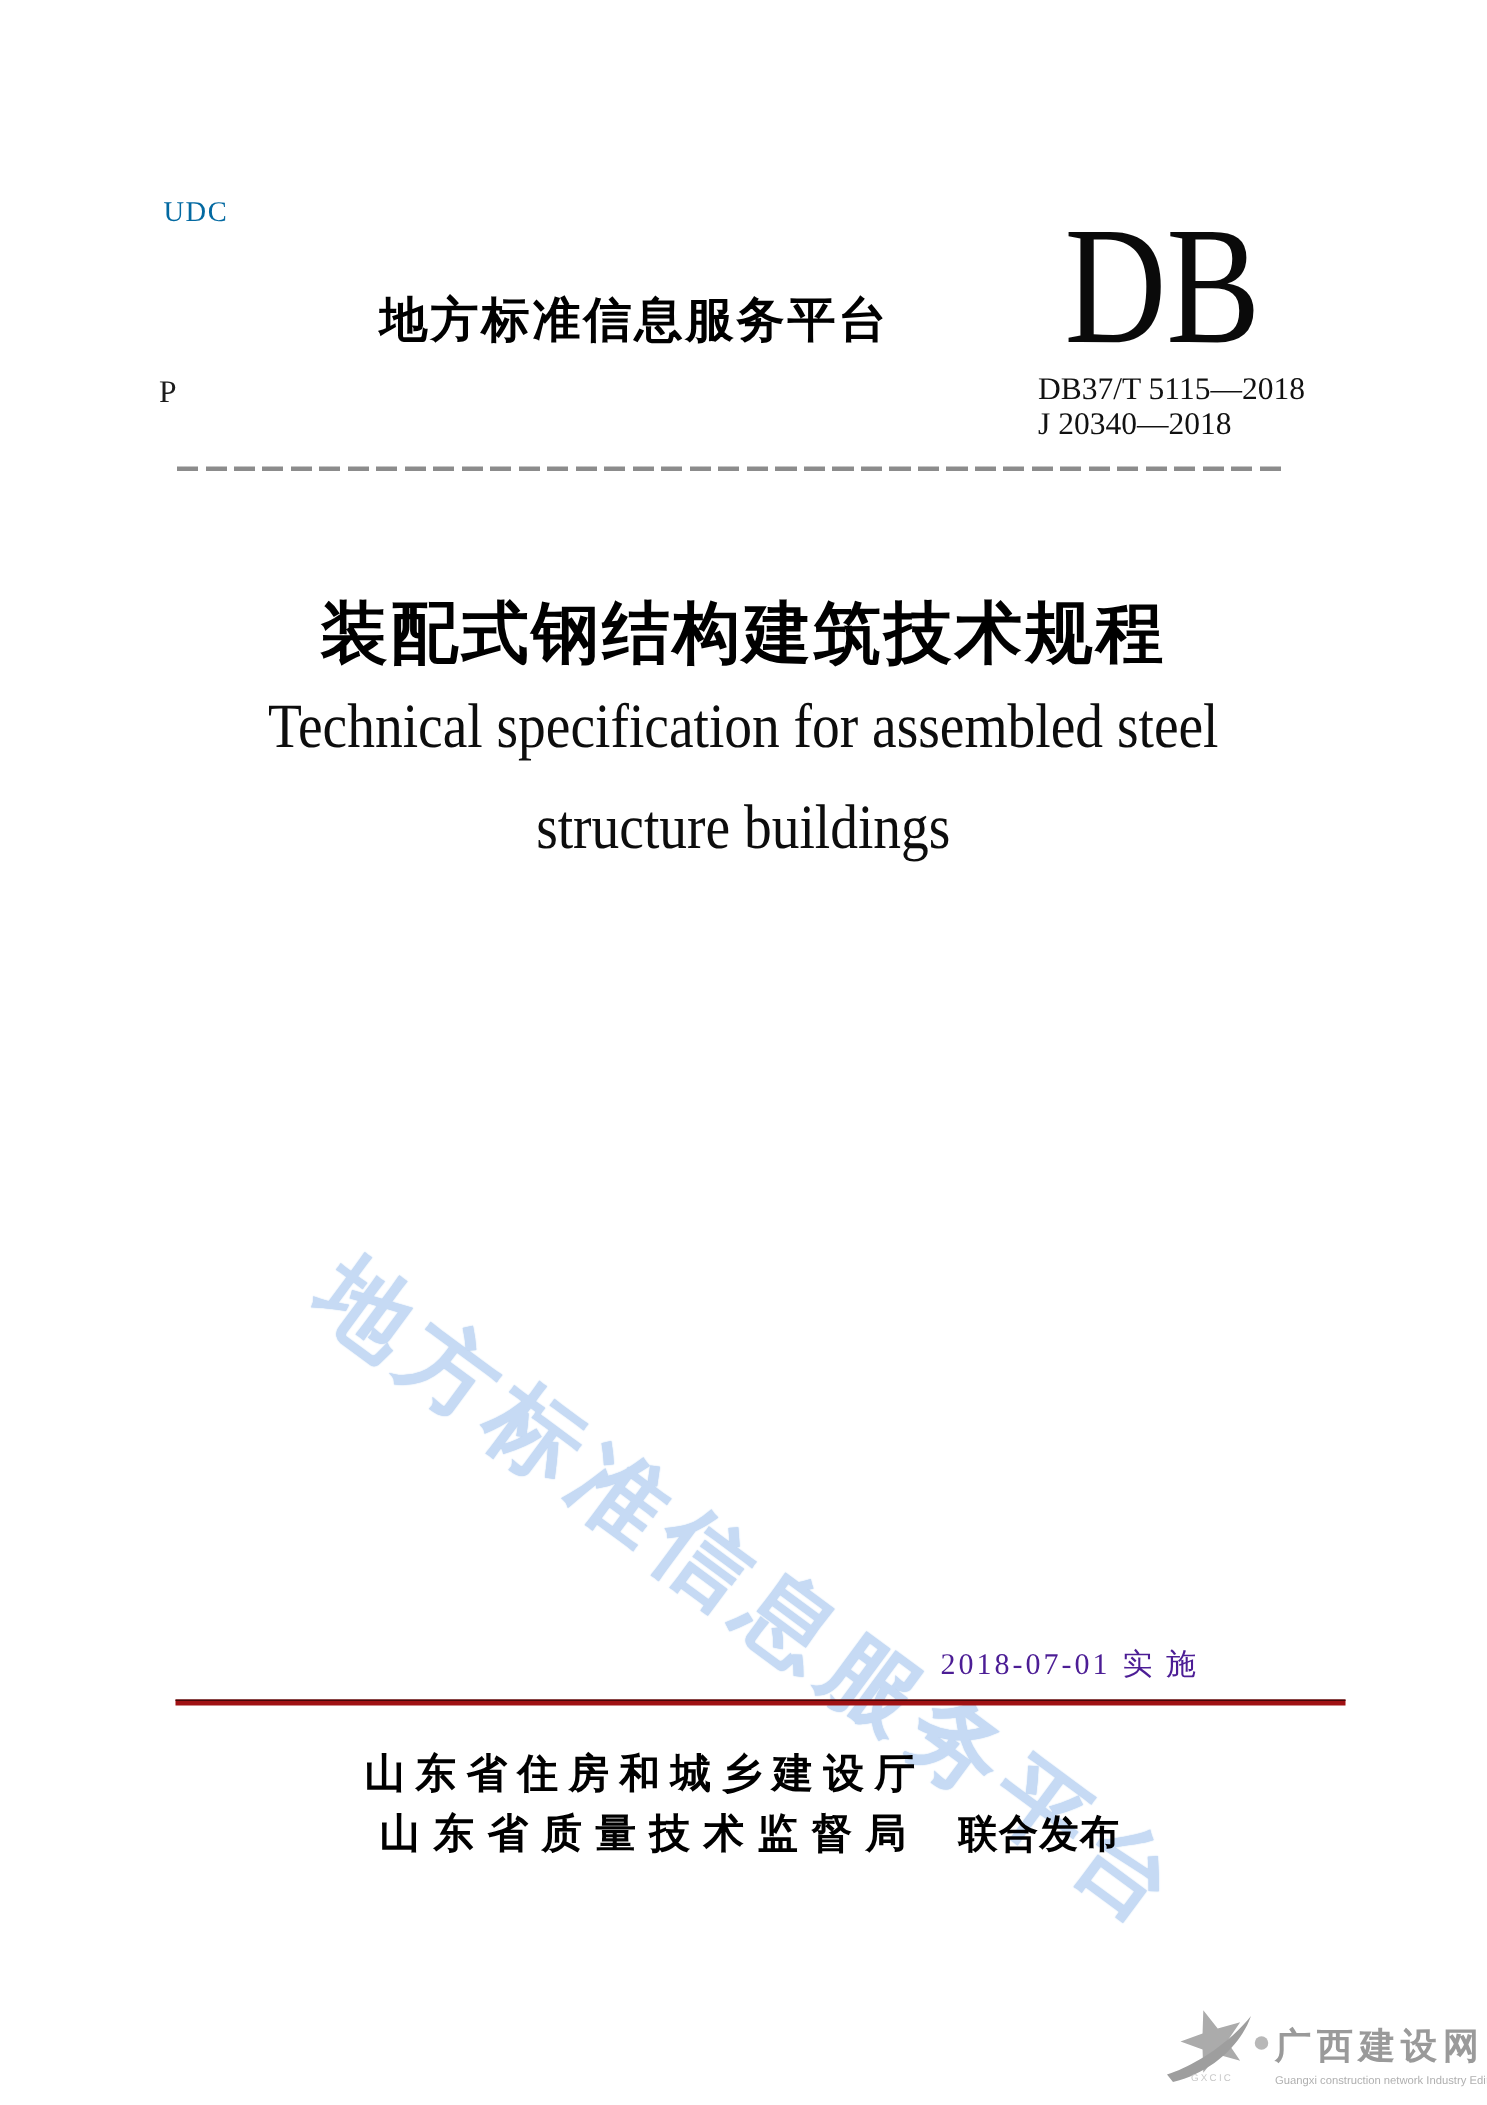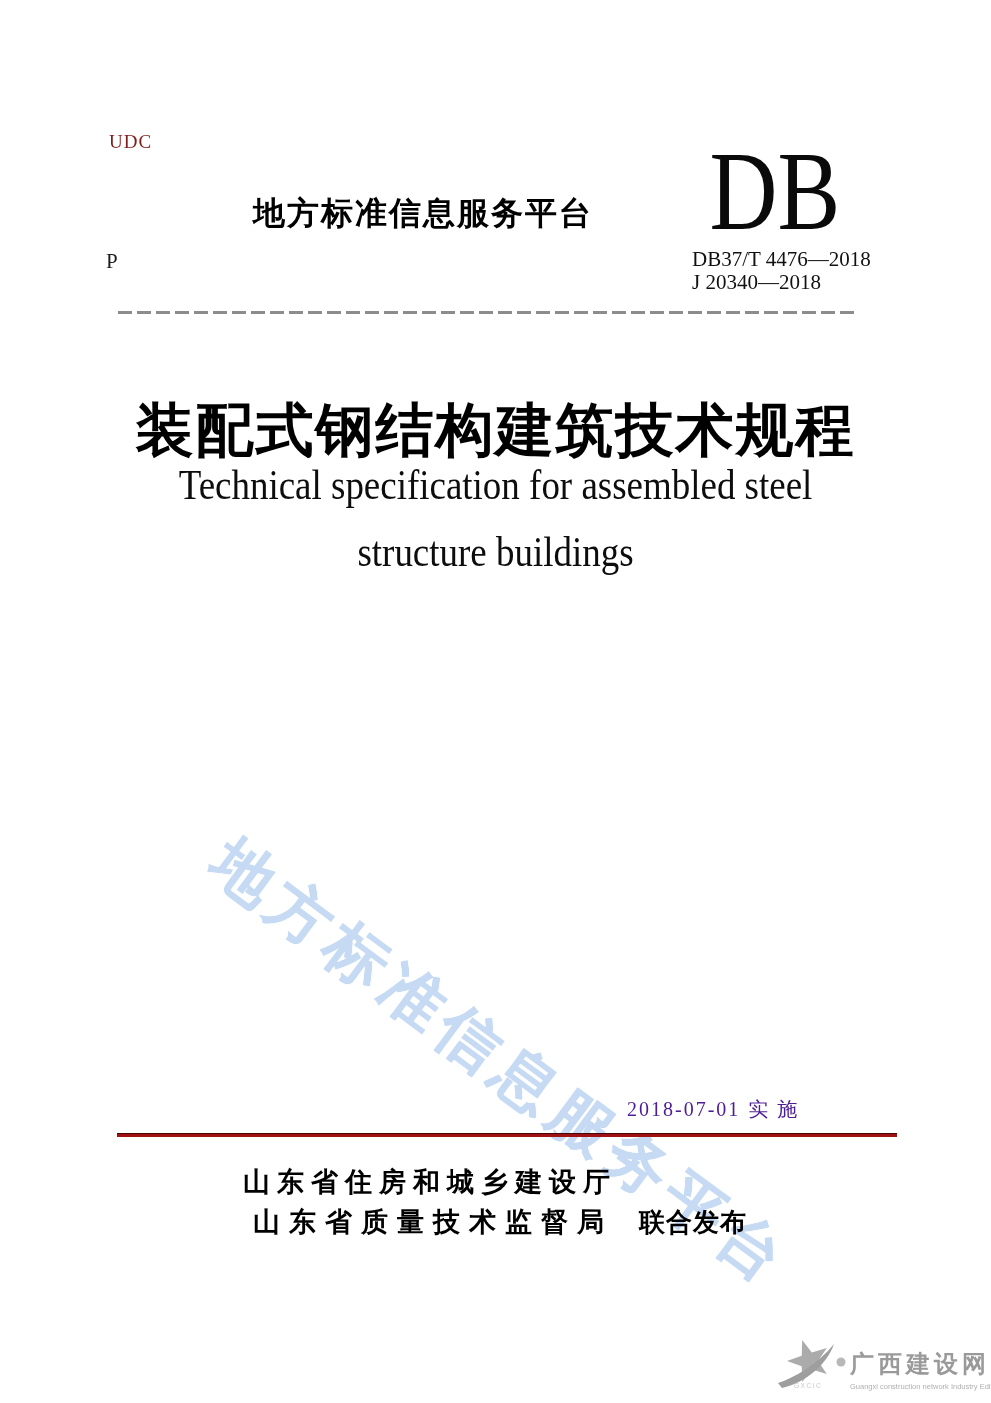--- a/index.html
+++ b/index.html
@@ -8,21 +8,21 @@
     width: 991px;
     height: 1403px;
     background: #ffffff;
     overflow: hidden;
     font-family: "Liberation Serif", serif;
     color: #0d0d0d;
   }
   .abs { position: absolute; }
 
   
-  #udc-label { left: 109px; top: 131px; font-size: 19px; letter-spacing: 1px; color: #7f1d1d; }
+  #udc-label { left: 109px; top: 131px; font-size: 19px; letter-spacing: 1px; color: #0369a1; }
   #p-label   { left: 106px; top: 249px; font-size: 21px; color: #1c1c1c; }
 
   #category-heading {
     left: 253px; top: 192px;
     font-family: "Liberation Sans", sans-serif;
     font-weight: bold;
     font-size: 32px;
     letter-spacing: 2px;
     color: #000;
   }
@@ -42,21 +42,21 @@
   #dashed-rule {
     left: 118px; top: 311px; width: 740px; height: 3px;
     background: repeating-linear-gradient(90deg, #8c8c8c 0 14px, transparent 14px 19px);
   }
 
   
   #title-cn {
     left: 0; top: 392px; width: 100%;
     text-align: center;
     font-weight: bold;
-    font-size: 58px;
+    font-size: 45px;
     letter-spacing: 2px;
     color: #000;
     white-space: nowrap;
   }
   #title-en {
     left: 0; top: 452px; width: 100%;
     text-align: center;
     font-size: 42px;
     line-height: 67px;
     color: #0d0d0d;
@@ -131,21 +131,21 @@
 
 <div id="page">
 
   <div class="abs" id="udc-label">UDC</div>
   <div class="abs" id="category-heading">地方标准信息服务平台</div>
   <div class="abs" id="p-label">P</div>
 
   <div class="abs" id="db-block">
     <div id="db-mark">DB</div>
     <div id="std-numbers">
-      <div>DB37/T 4476—2018</div>
+      <div>DB37/T 5115—2018</div>
       <div>J 20340—2018</div>
     </div>
   </div>
 
   <div class="abs" id="dashed-rule"></div>
 
   <div class="abs" id="title-cn">装配式钢结构建筑技术规程</div>
   <div class="abs" id="title-en">
     <div>Technical specification for assembled steel</div>
     <div>structure buildings</div>

